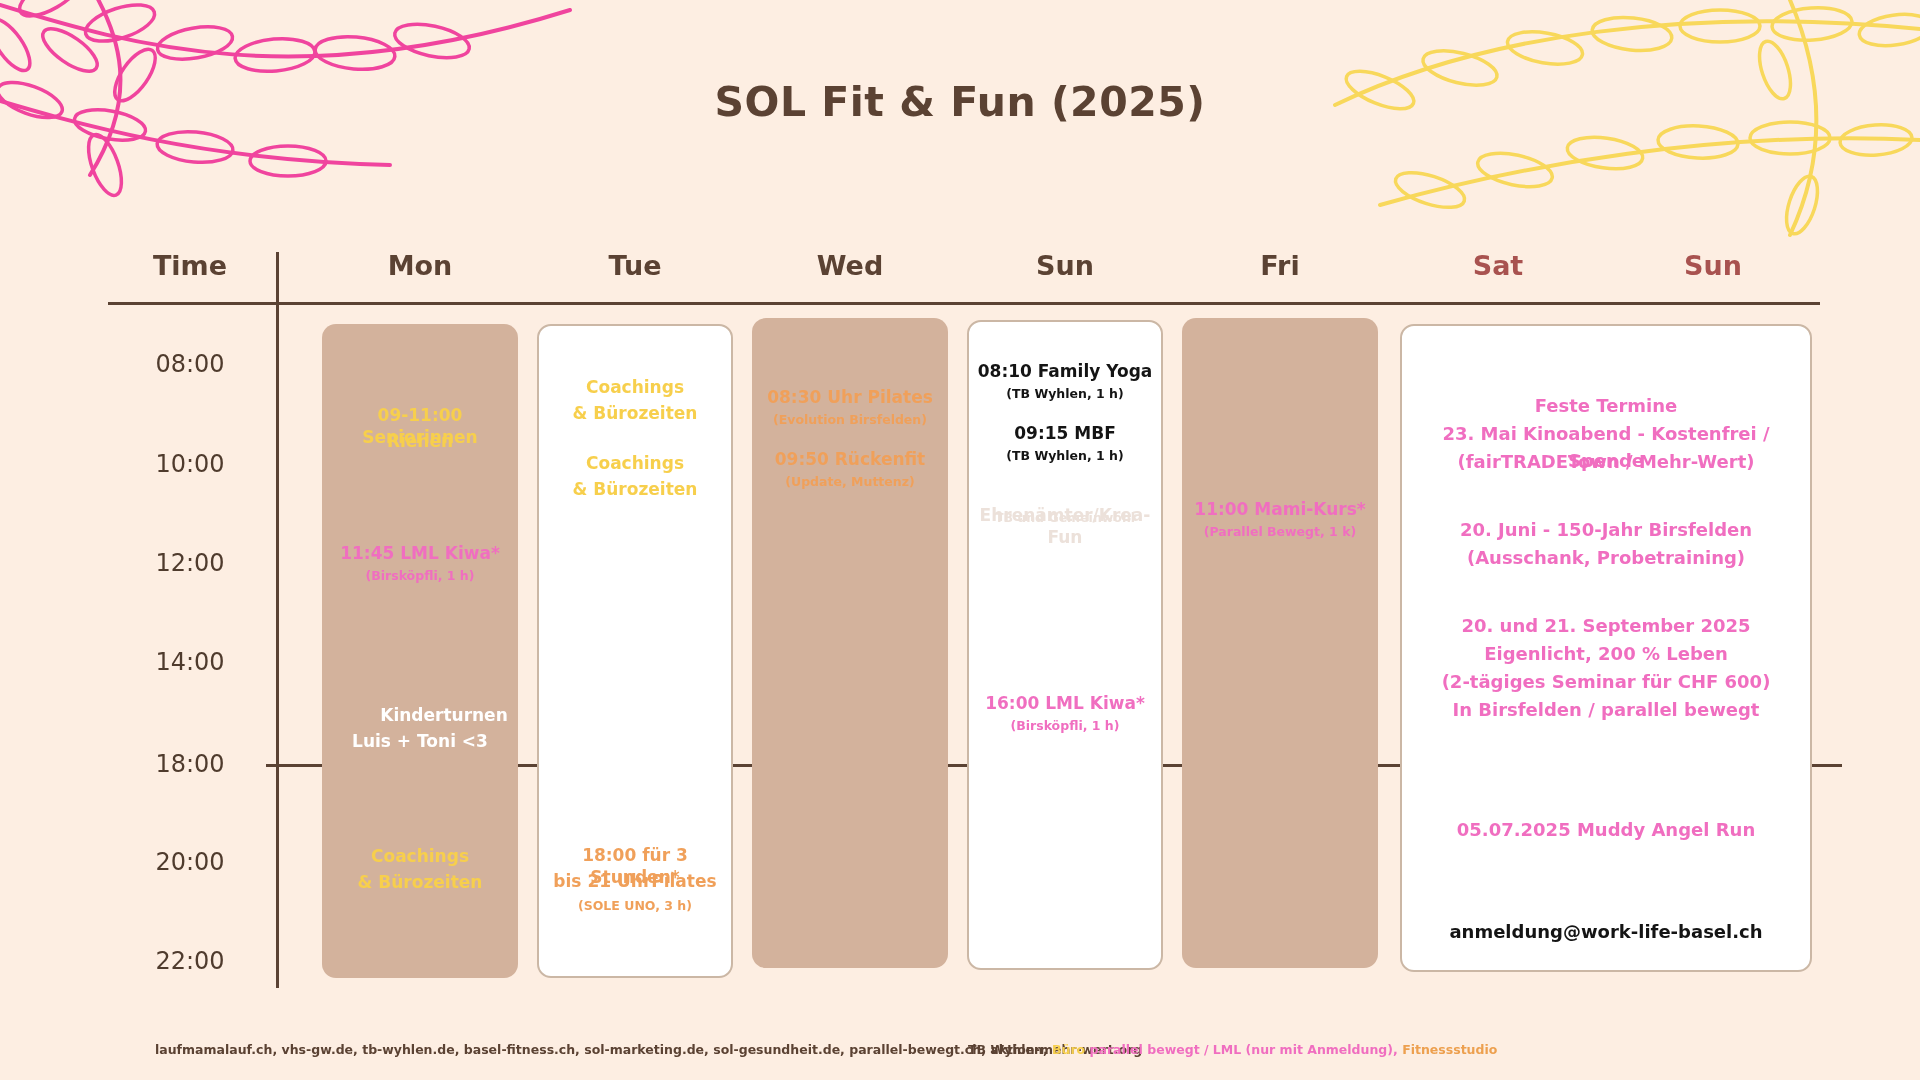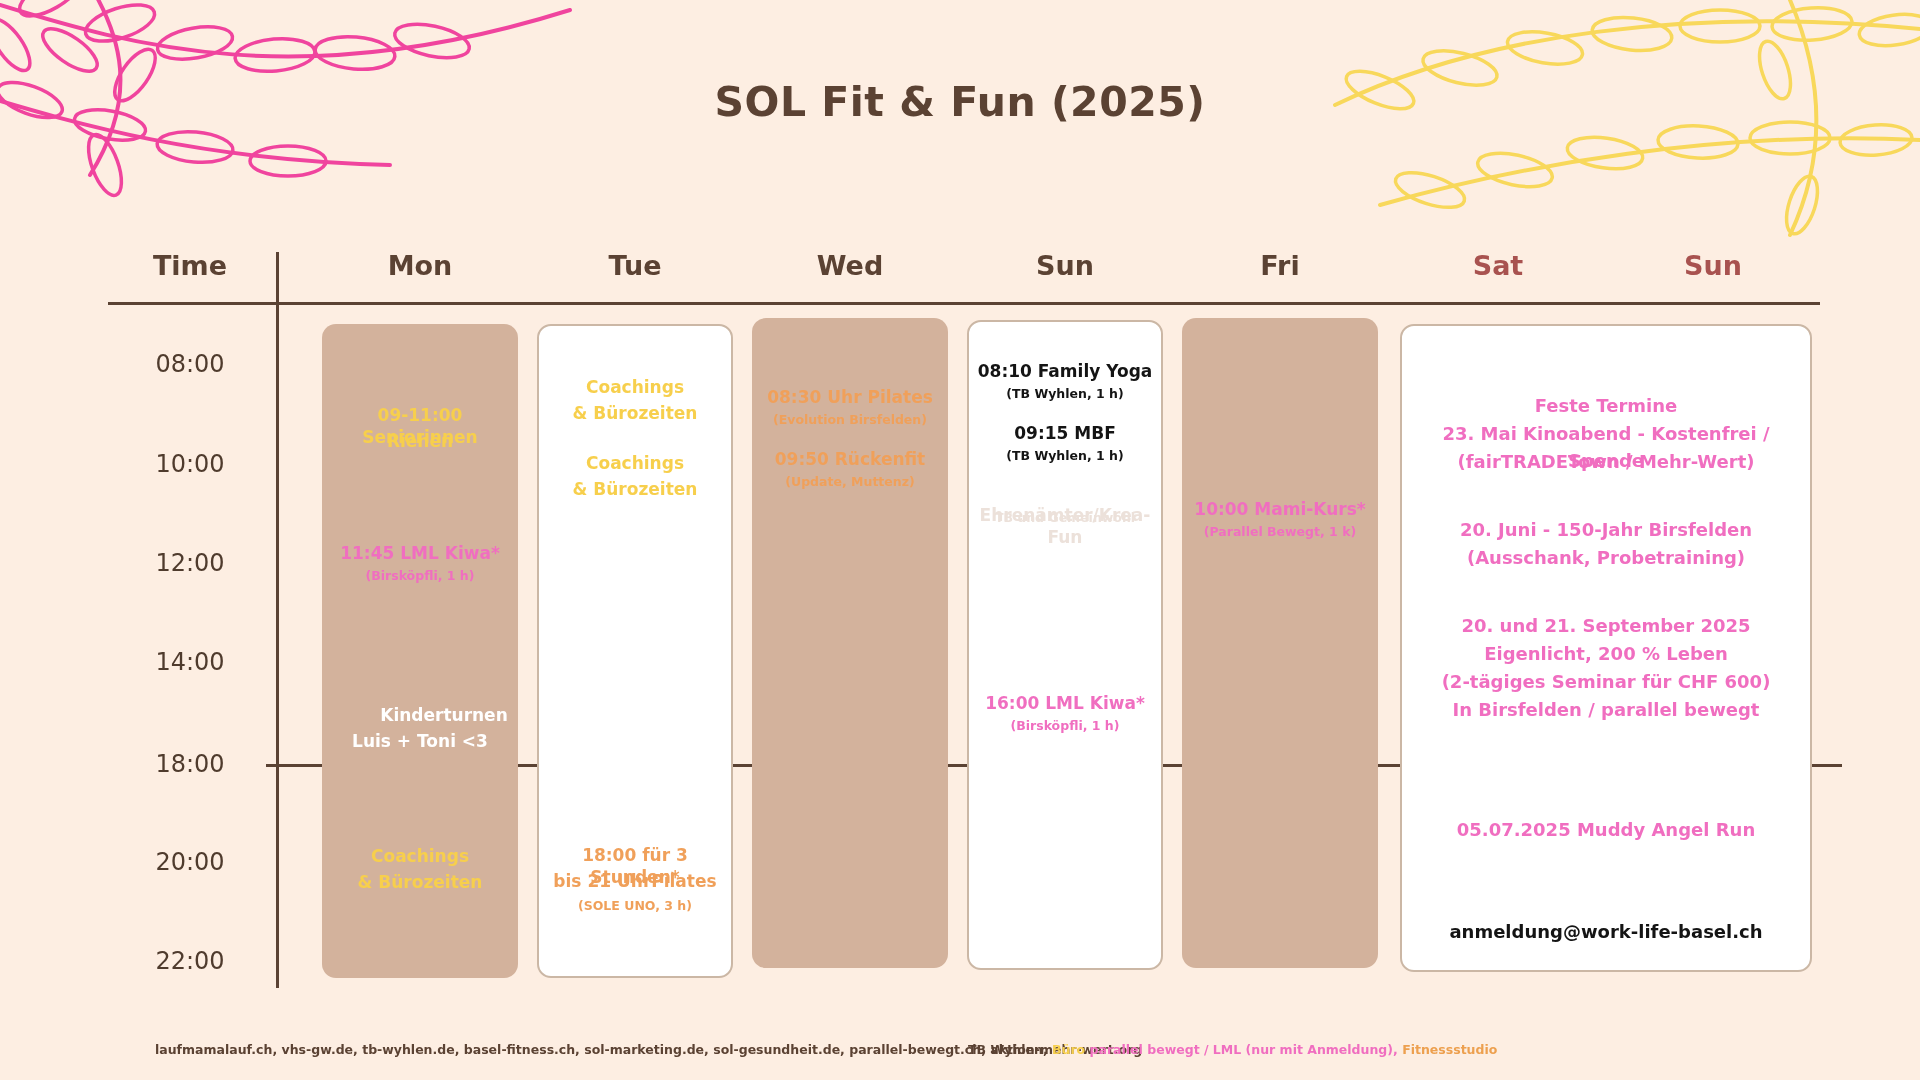--- a/index.html
+++ b/index.html
@@ -300,21 +300,21 @@
       <div class="entry e-sub c-black" style="top:64px;">(TB Wyhlen, 1 h)</div>
       <div class="entry e-main c-black" style="top:100px;">09:15 MBF</div>
       <div class="entry e-sub c-black" style="top:126px;">(TB Wyhlen, 1 h)</div>
       <div class="entry e-main c-lgray" style="top:162px;margin-top:20px;">Ehrenämter/Krea-Fun</div>
       <div class="entry e-sub c-lgray" style="top:188px;">TB und Gemeinwohl</div>
       <div class="entry e-main c-pink" style="top:370px;">16:00 LML Kiwa*</div>
       <div class="entry e-sub c-pink" style="top:396px;">(Birsköpfli, 1 h)</div>
     </div>
 
     <div class="col col-tan" style="left:1182px;top:318px;height:650px;">
-      <div class="entry e-main c-pink" style="top:180px;">10:00 Mami-Kurs*</div>
+      <div class="entry e-main c-pink" style="top:180px;">11:00 Mami-Kurs*</div>
       <div class="entry e-sub c-pink" style="top:206px;">(Parallel Bewegt, 1 k)</div>
     </div>
 
     <div class="col col-weekend" style="left:1400px;top:324px;height:648px;">
       <div class="wk-line" style="top:66px;">Feste Termine</div>
       <div class="wk-line" style="top:94px;">23. Mai Kinoabend - Kostenfrei / Spende</div>
       <div class="wk-line" style="top:122px;">(fairTRADETown / Mehr-Wert)</div>
 
       <div class="wk-line" style="top:190px;">20. Juni - 150-Jahr Birsfelden</div>
       <div class="wk-line" style="top:218px;">(Ausschank, Probetraining)</div>

